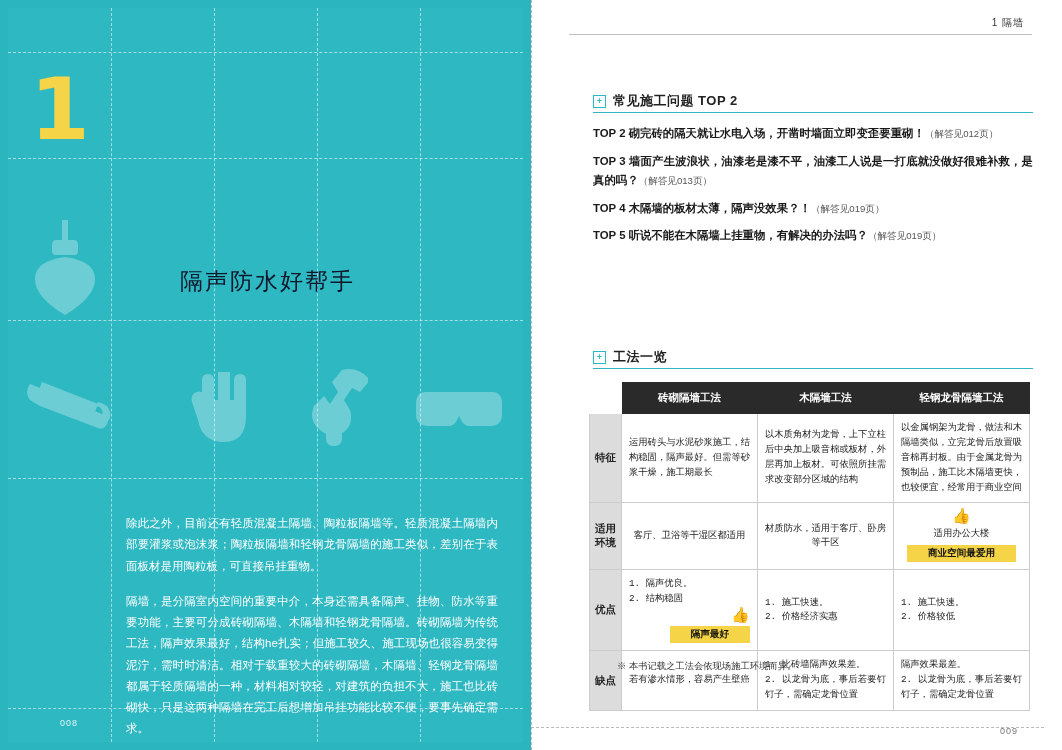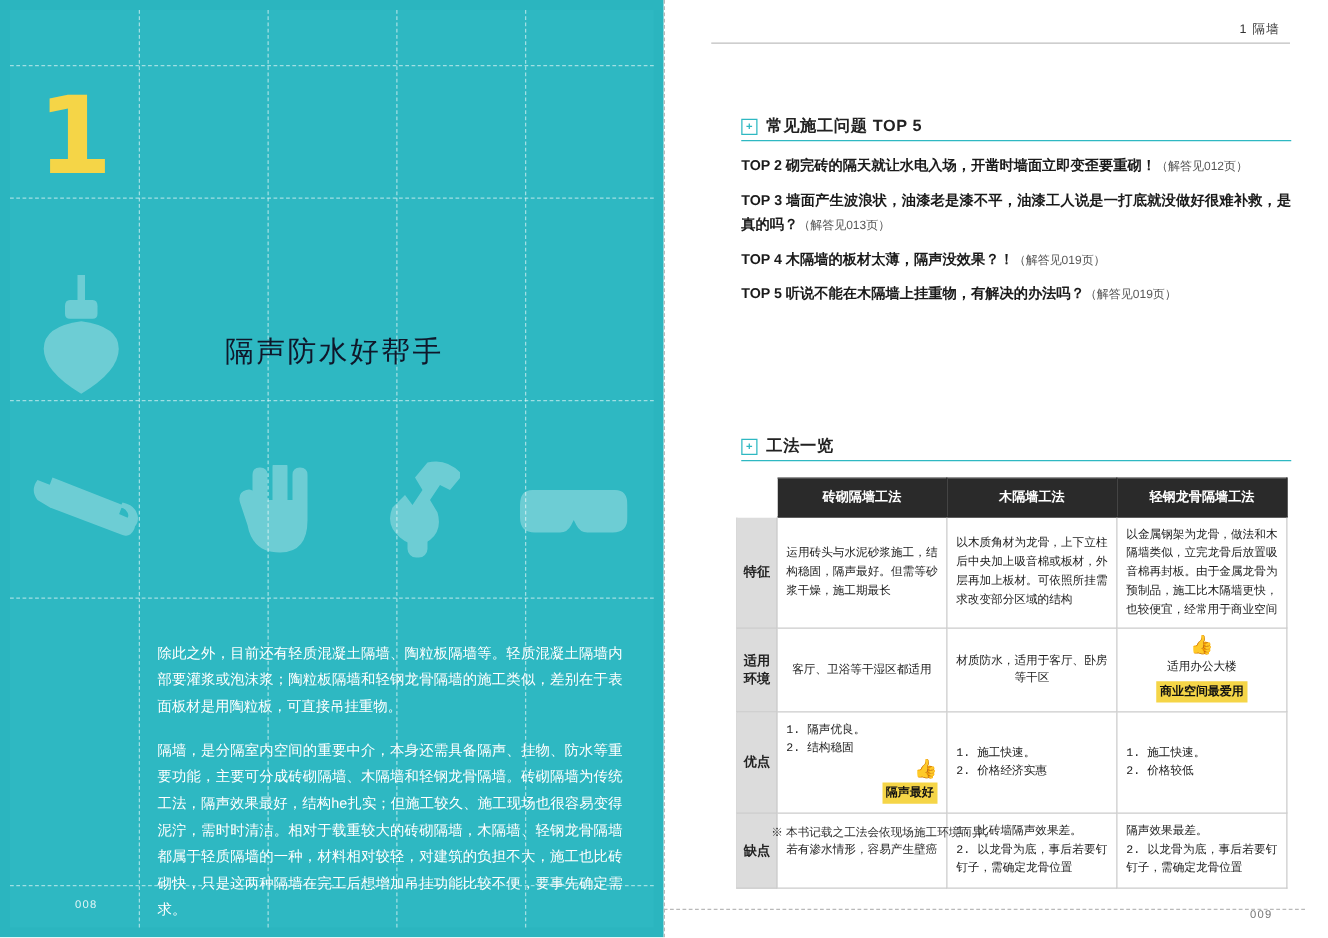--- a/index.html
+++ b/index.html
@@ -229,21 +229,21 @@
     text-align: justify;
   }
   .gf-table td.cell.center {
     text-align: center;
   }
   .cell-rel { position: relative; }
   .hl {
     display: inline-block;
     background: #f5d547;
     font-weight: bold;
-    padding: 1px 3px;
+    padding: 1px 21px;
     font-size: 9.6px;
     color: #111111;
   }
   .thumb {
     display: inline-block;
     font-size: 15px;
     color: #f5d547;
     line-height: 1;
   }
   .note {
@@ -335,21 +335,21 @@
     </div>
   </div>
 
   <div class="right-page">
 
     <div class="rp-header">1 隔墙</div>
     <div class="rp-rule"></div>
 
     <div class="sec-head" style="left:62px; top:92px;">
       <span class="plus">+</span>
-      <span class="txt">常见施工问题 TOP 5</span>
+      <span class="txt">常见施工问题 TOP 2</span>
     </div>
     <div class="sec-underline" style="left:62px; top:112px; width:440px;"></div>
 
     <div class="top5">
       <div class="q">
         <b>TOP 2 砌完砖的隔天就让水电入场，开凿时墙面立即变歪要重砌！</b><span class="ans">（解答见012页）</span>
       </div>
       <div class="q">
         <b>TOP 3 墙面产生波浪状，油漆老是漆不平，油漆工人说是一打底就没做好很难补救，是真的吗？</b><span class="ans">（解答见013页）</span>
       </div>

